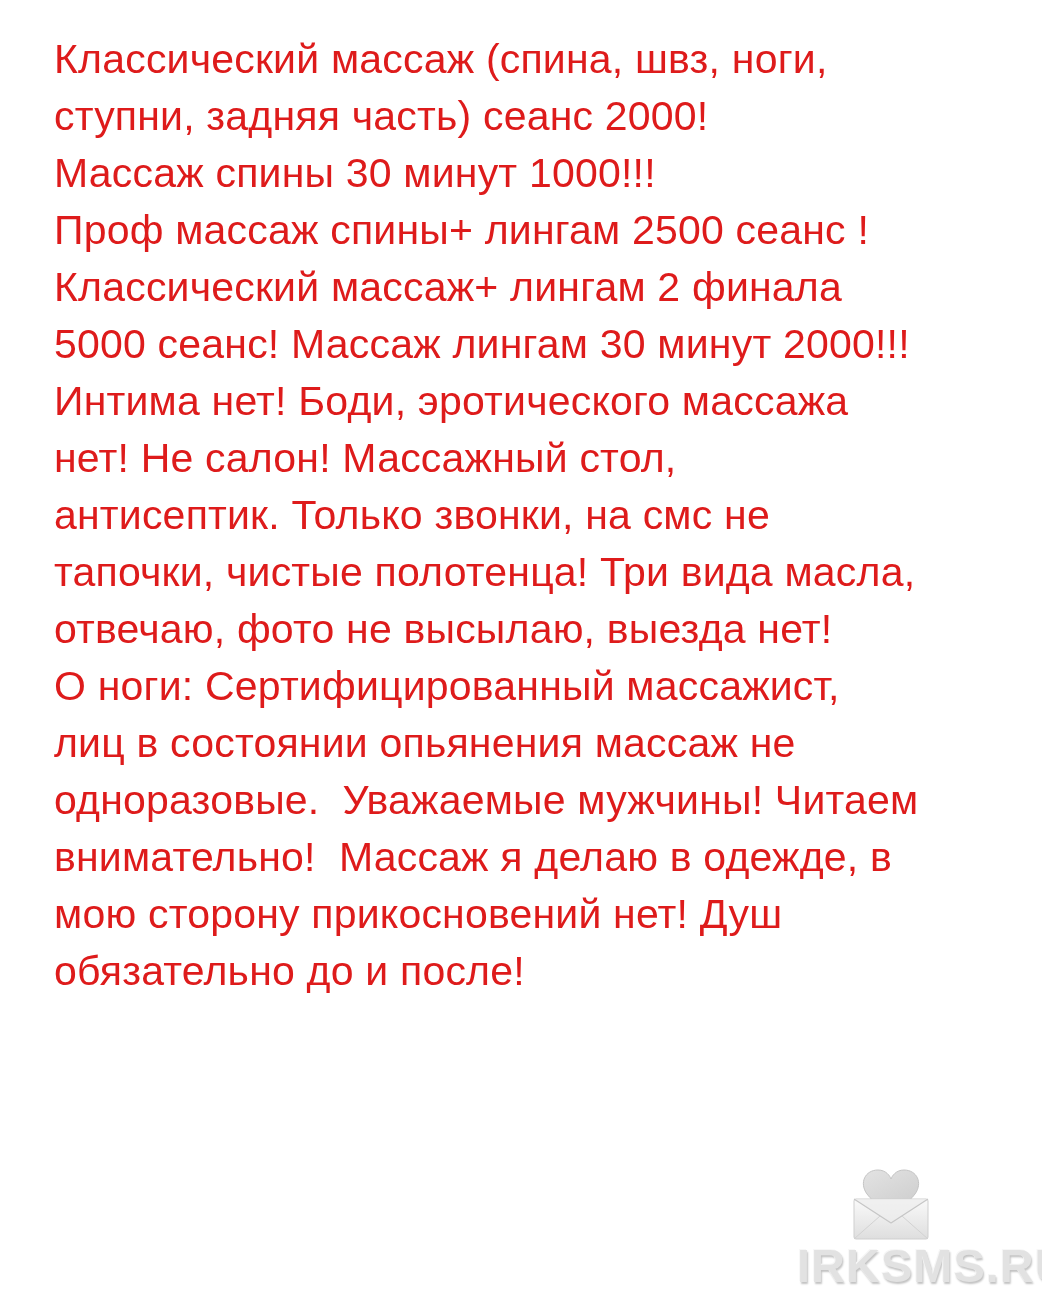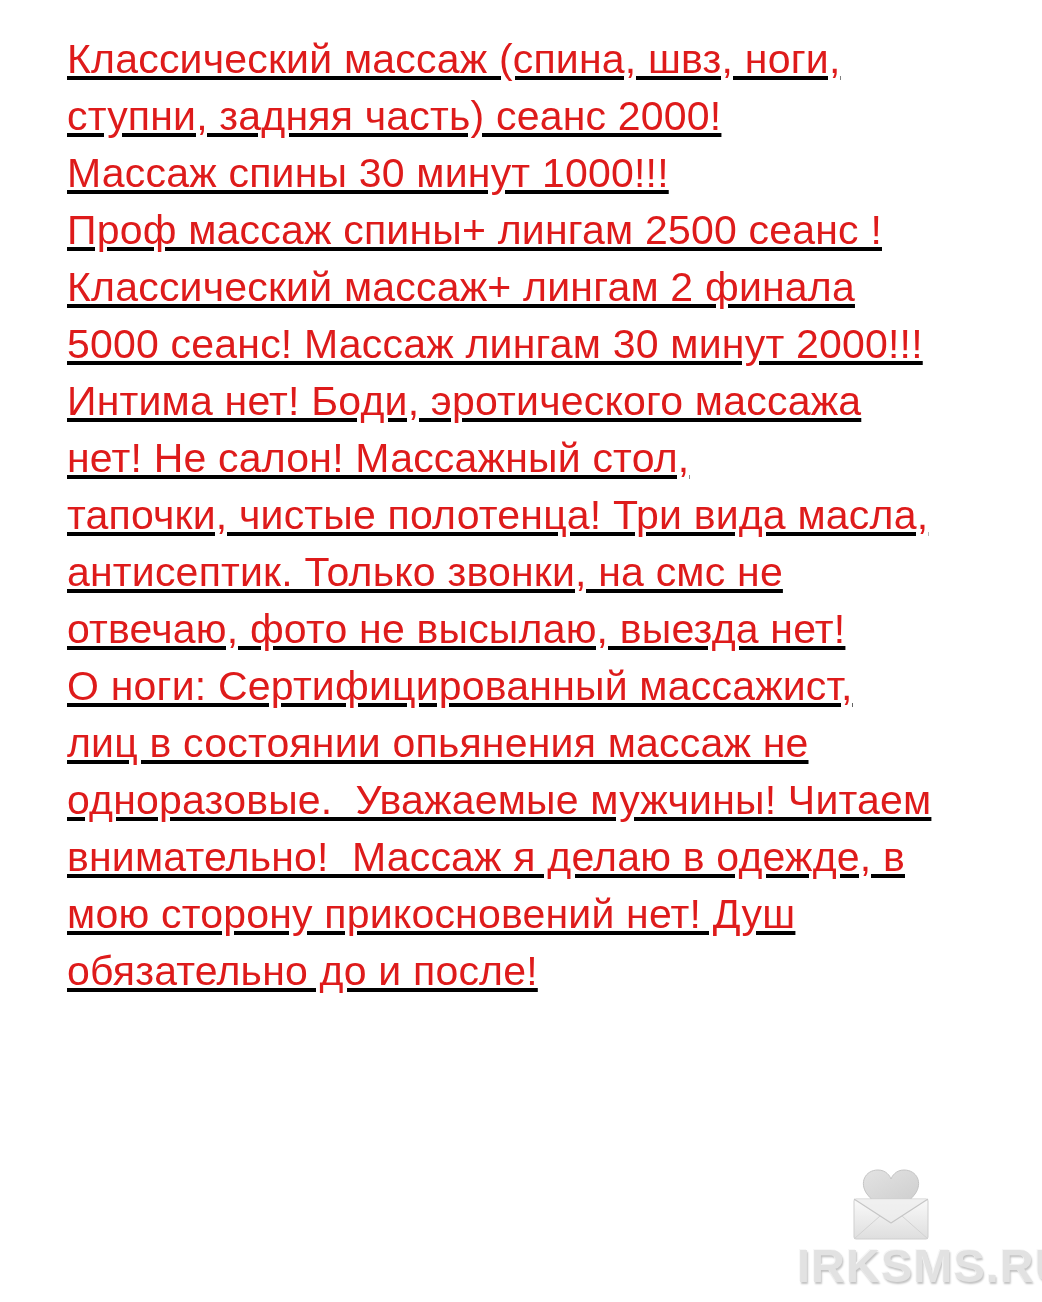--- a/index.html
+++ b/index.html
@@ -9,24 +9,23 @@
   }
   body {
     width: 1042px;
     height: 1302px;
     position: relative;
     overflow: hidden;
     font-family: "Liberation Sans", sans-serif;
   }
   .ad-text {
     position: absolute;
-    left: 67px;
+    left: 54px;
     top: 31px;
     width: 950px;
-    text-decoration: underline;
   }
   .ad-line {
     font-size: 41px;
     line-height: 57px;
     color: #de1b1b;
     white-space: pre;
     letter-spacing: 0.2px;
   }
   .watermark {
     position: absolute;
@@ -59,22 +58,22 @@
 
 <div class="ad-text">
   <div class="ad-line">Классический массаж (спина, швз, ноги,</div>
   <div class="ad-line">ступни, задняя часть) сеанс 2000!</div>
   <div class="ad-line">Массаж спины 30 минут 1000!!!</div>
   <div class="ad-line">Проф массаж спины+ лингам 2500 сеанс !</div>
   <div class="ad-line">Классический массаж+ лингам 2 финала</div>
   <div class="ad-line">5000 сеанс! Массаж лингам 30 минут 2000!!!</div>
   <div class="ad-line">Интима нет! Боди, эротического массажа</div>
   <div class="ad-line">нет! Не салон! Массажный стол,</div>
+  <div class="ad-line">антисептик. Только звонки, на смс не</div>
   <div class="ad-line">тапочки, чистые полотенца! Три вида масла,</div>
-  <div class="ad-line">антисептик. Только звонки, на смс не</div>
   <div class="ad-line">отвечаю, фото не высылаю, выезда нет!</div>
   <div class="ad-line">О ноги: Сертифицированный массажист,</div>
   <div class="ad-line">лиц в состоянии опьянения массаж не</div>
   <div class="ad-line">одноразовые.  Уважаемые мужчины! Читаем</div>
   <div class="ad-line">внимательно!  Массаж я делаю в одежде, в</div>
   <div class="ad-line">мою сторону прикосновений нет! Душ</div>
   <div class="ad-line">обязательно до и после!</div>
 </div>
 
 <div class="watermark">

